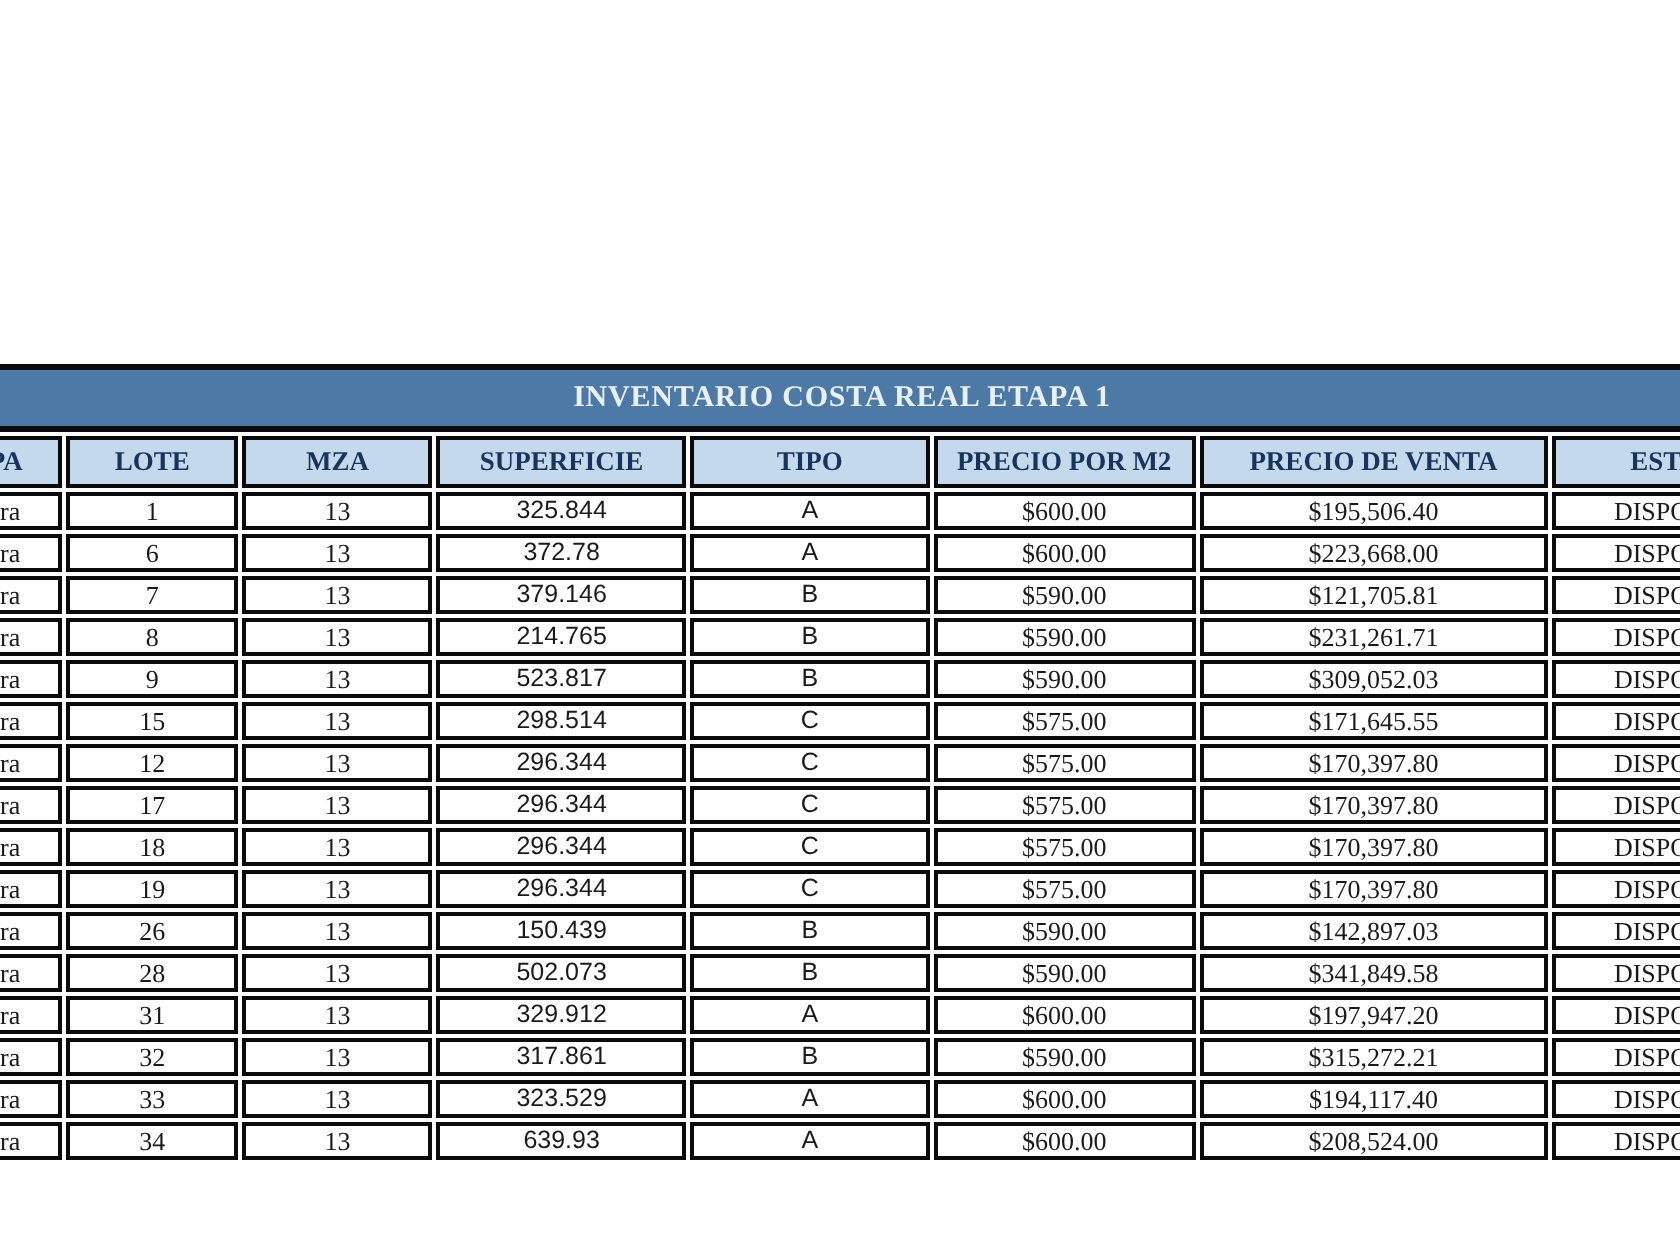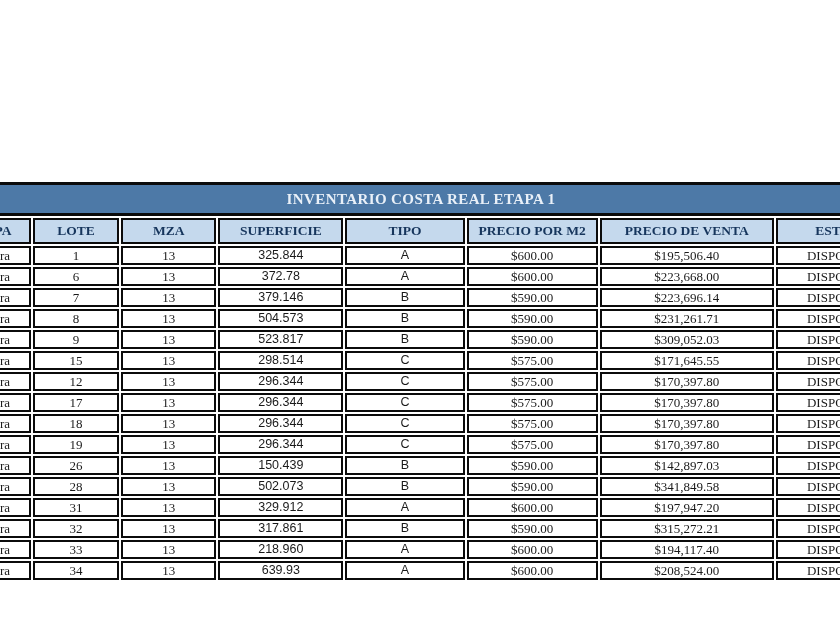--- a/index.html
+++ b/index.html
@@ -127,28 +127,28 @@
           <td>$223,668.00</td>
           <td>DISPONIBLE</td>
         </tr>
         <tr>
           <td>Primera</td>
           <td>7</td>
           <td>13</td>
           <td class="sans">379.146</td>
           <td class="sans">B</td>
           <td>$590.00</td>
-          <td>$223,696.14</td>
+          <td>$121,705.81</td>
           <td>DISPONIBLE</td>
         </tr>
         <tr>
           <td>Primera</td>
           <td>8</td>
           <td>13</td>
-          <td class="sans">504.573</td>
+          <td class="sans">214.765</td>
           <td class="sans">B</td>
           <td>$590.00</td>
           <td>$231,261.71</td>
           <td>DISPONIBLE</td>
         </tr>
         <tr>
           <td>Primera</td>
           <td>9</td>
           <td>13</td>
           <td class="sans">523.817</td>
@@ -244,21 +244,21 @@
           <td class="sans">317.861</td>
           <td class="sans">B</td>
           <td>$590.00</td>
           <td>$315,272.21</td>
           <td>DISPONIBLE</td>
         </tr>
         <tr>
           <td>Primera</td>
           <td>33</td>
           <td>13</td>
-          <td class="sans">218.960</td>
+          <td class="sans">323.529</td>
           <td class="sans">A</td>
           <td>$600.00</td>
           <td>$194,117.40</td>
           <td>DISPONIBLE</td>
         </tr>
         <tr>
           <td>Primera</td>
           <td>34</td>
           <td>13</td>
           <td class="sans">639.93</td>

